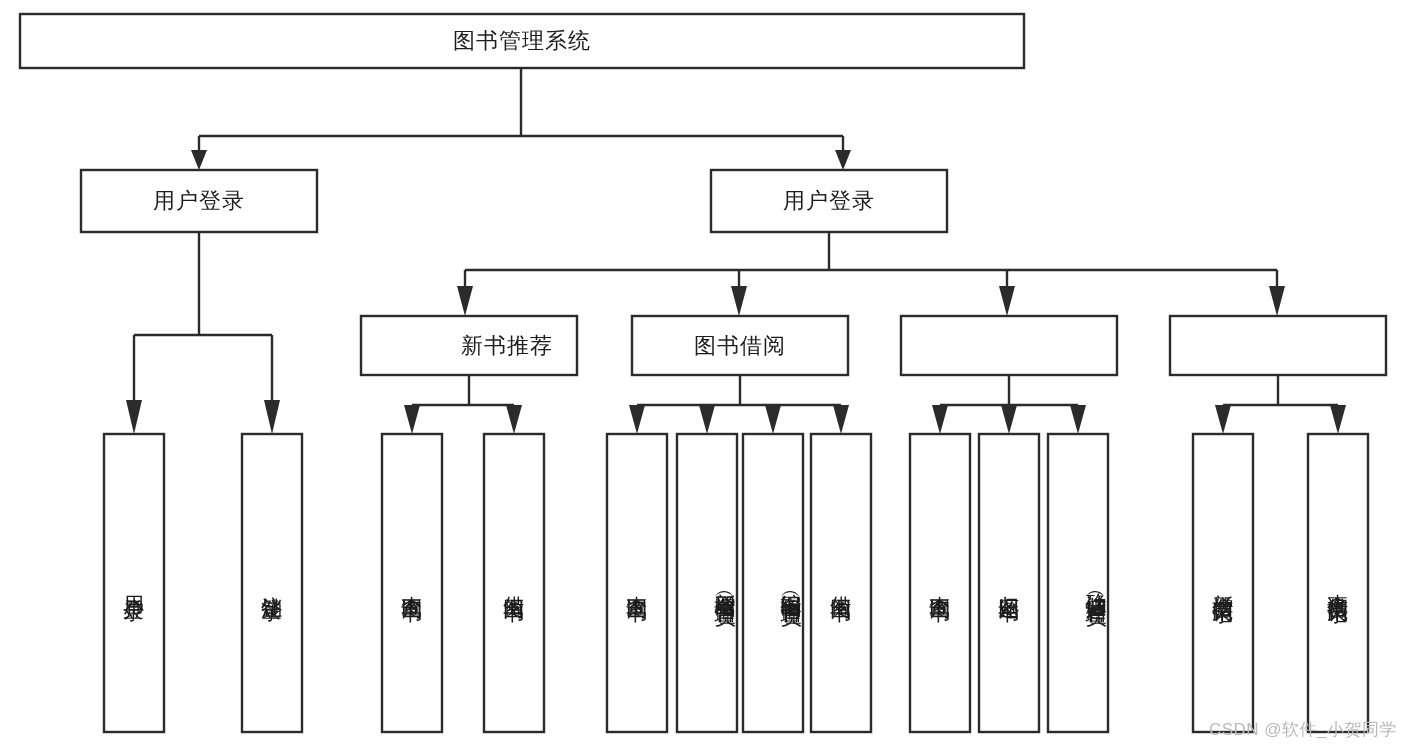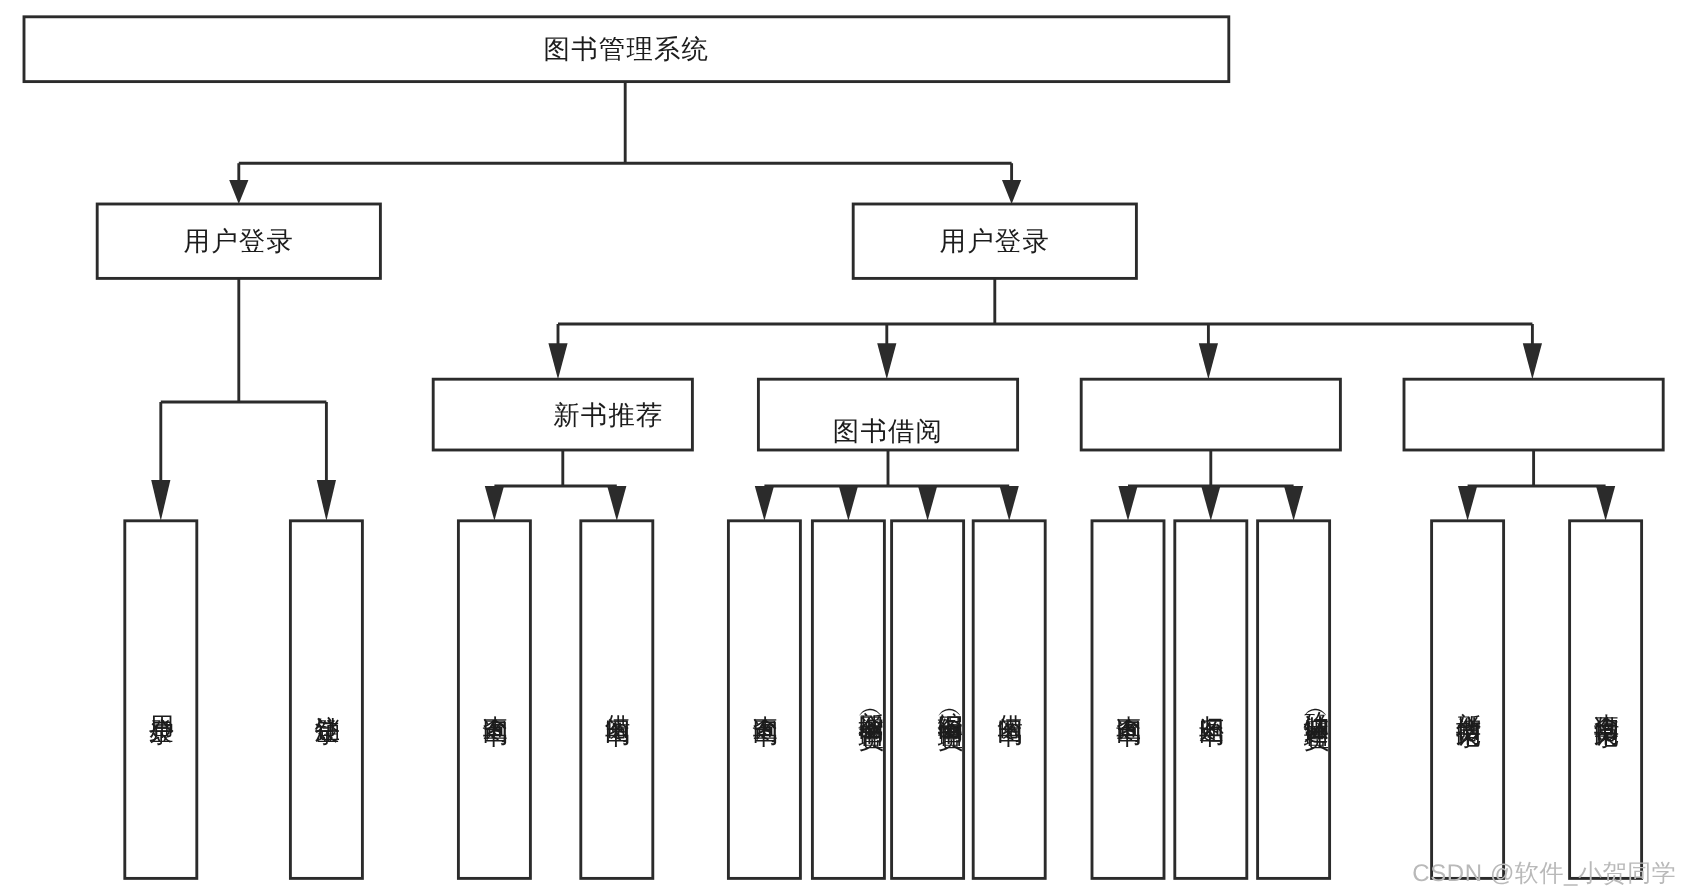--- a/index.html
+++ b/index.html
@@ -71,21 +71,21 @@
     color: #1c1c1c;
     letter-spacing: 1px;
     pointer-events: none;
     white-space: nowrap;
   }
   #watermark {
     position: absolute;
     right: 8px;
     bottom: 6px;
     font-family: "Liberation Sans", "DejaVu Sans", sans-serif;
-    font-size: 20px;
+    font-size: 17px;
     color: #b9b9b9;
     letter-spacing: 0.5px;
     white-space: nowrap;
     pointer-events: none;
   }
 </style>
 </head>
 <body>
 
 <div id="stage">
@@ -180,21 +180,21 @@
   <div class="hlabel-wrap" style="left:81px; top:170px; width:236px; height:62px;">
     <span>用户登录</span>
   </div>
   <div class="hlabel-wrap" style="left:711px; top:170px; width:236px; height:62px;">
     <span>用户登录</span>
   </div>
 
   <div class="hlabel-wrap" style="left:361px; top:316px; width:216px; height:59px;padding-left:38px;">
     <span>新书推荐</span>
   </div>
-  <div class="hlabel-wrap" style="left:632px; top:316px; width:216px; height:59px;align-items:flex-end;">
+  <div class="hlabel-wrap" style="left:632px; top:316px; width:216px; height:59px;">
     <span>图书借阅</span>
   </div>
 
   <div class="vlabel-wrap" style="left:104px; top:434px; width:60px; height:298px;">
     <span>用户登录</span>
   </div>
   <div class="vlabel-wrap" style="left:242px; top:434px; width:60px; height:298px;">
     <span>注销登录</span>
   </div>
   <div class="vlabel-wrap" style="left:382px; top:434px; width:60px; height:298px;">

